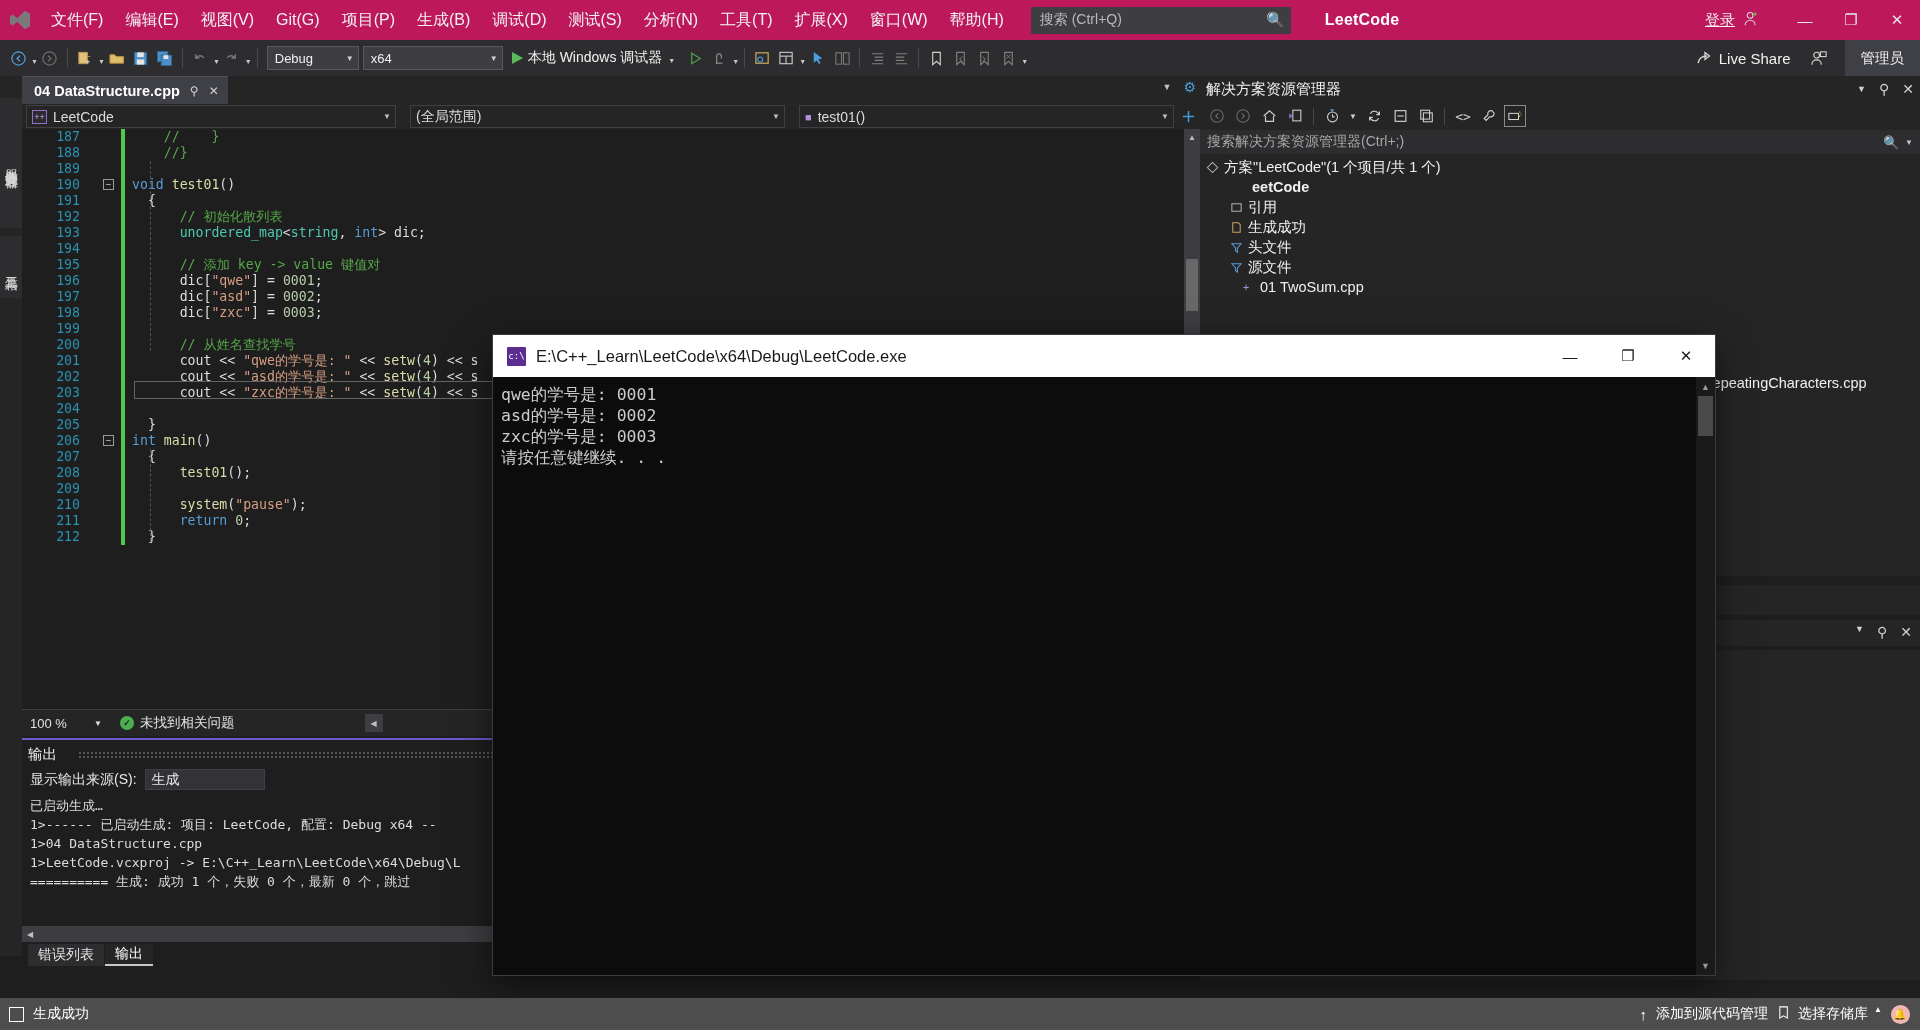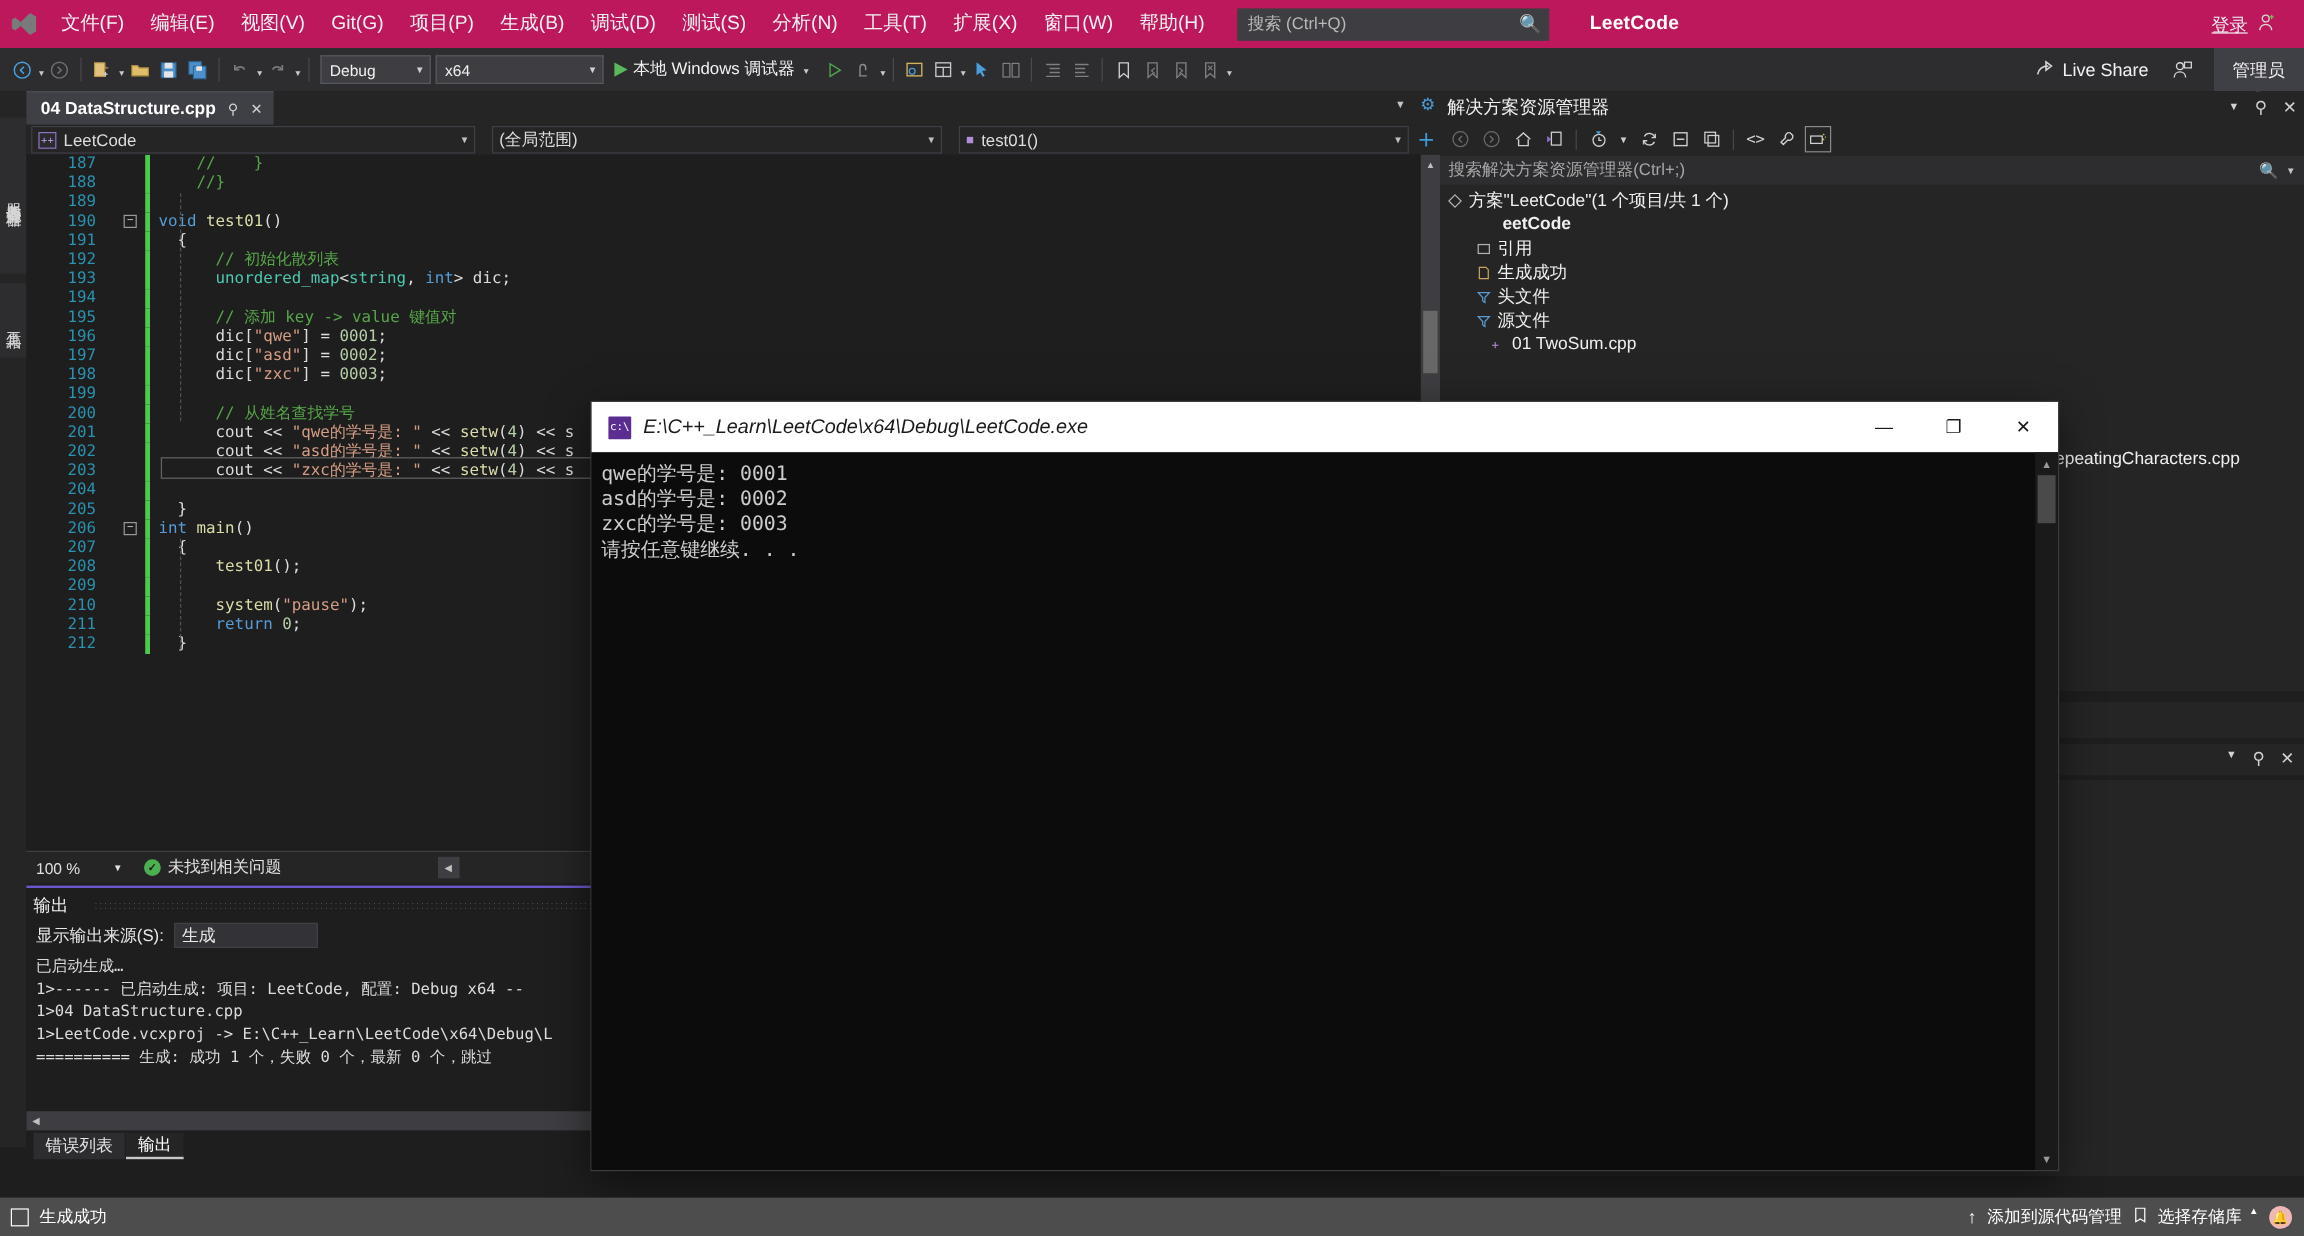--- a/index.html
+++ b/index.html
@@ -27,21 +27,21 @@
   .searchbox {
     margin-left: 16px; width: 260px; height: 27px; background: #3e3e42;
     display: flex; align-items: center; padding: 0 6px 0 9px;
     color: #b9b9b9; font-size: 14px; position: relative;
   }
   .searchbox .sb-text { flex: 1; }
   .searchbox .sb-ico { color: #d0d0d0; font-size: 15px; }
   .proj-title {
     margin-left: 34px; font-size: 16px; font-weight: bold; color: #ffffff; letter-spacing: .2px;
   }
-  .tb-right { position: absolute; right: 0; top: 10px; height: 40px; display: flex; align-items: center; flex-direction: column; }
+  .tb-right { position: absolute; right: 0; top: 0; height: 40px; display: flex; align-items: center; }
   .signin { display: flex; align-items: center; gap: 7px; margin-right: 22px; font-size: 15px; color: #f1f1f1; }
   .signin .u { text-decoration: underline; }
   .wbtn { width: 46px; height: 40px; display: flex; align-items: center; justify-content: center; color: #e6e6e6; font-size: 15px; }
 
   
   .toolbar {
     position: absolute; left: 0; top: 40px; width: 1920px; height: 36px;
     background: #2d2d30; display: flex; align-items: center; padding-left: 6px;
   }
   .tb-ico {
@@ -184,21 +184,21 @@
     background: #0c0c0c; box-shadow: 0 0 0 1px #3c3c3c, 0 10px 34px rgba(0,0,0,.55);
   }
   .console-title {
     height: 42px; background: #ffffff; display: flex; align-items: center; padding-left: 14px;
   }
   .cicon {
     width: 19px; height: 19px; background: #5c2d91; color: #ffffff; font-size: 9px;
     display: flex; align-items: center; justify-content: center; font-family: "DejaVu Sans Mono", monospace;
     margin-right: 10px; border-radius: 1px;
   }
-  .ctitle-text { font-size: 16.5px; color: #1a1a1a; font-style: italic; }
+  .ctitle-text { font-size: 16.5px; color: #1a1a1a; }
   .cwin-btns { margin-left: auto; display: flex; height: 42px; }
   .cwb { width: 58px; height: 42px; display: flex; align-items: center; justify-content: center; color: #1a1a1a; font-size: 15px; }
   .console-body { position: relative; height: 598px; background: #0c0c0c; padding: 7px 0 0 8px; }
   .cline-out { font-family: "DejaVu Sans Mono", monospace; font-size: 16.5px; color: #cccccc; height: 21px; line-height: 21px; white-space: pre; }
   .cscroll { position: absolute; right: 0; top: 0; width: 19px; height: 598px; background: #1a1a1a; }
   .cscroll .ca { position: absolute; left: 0; width: 19px; height: 19px; color: #9a9a9a; font-size: 9px; display: flex; align-items: center; justify-content: center; }
   .cscroll .cthumb { position: absolute; left: 2px; top: 19px; width: 15px; height: 40px; background: #4a4a4a; }
 
   
   .statusbar {

